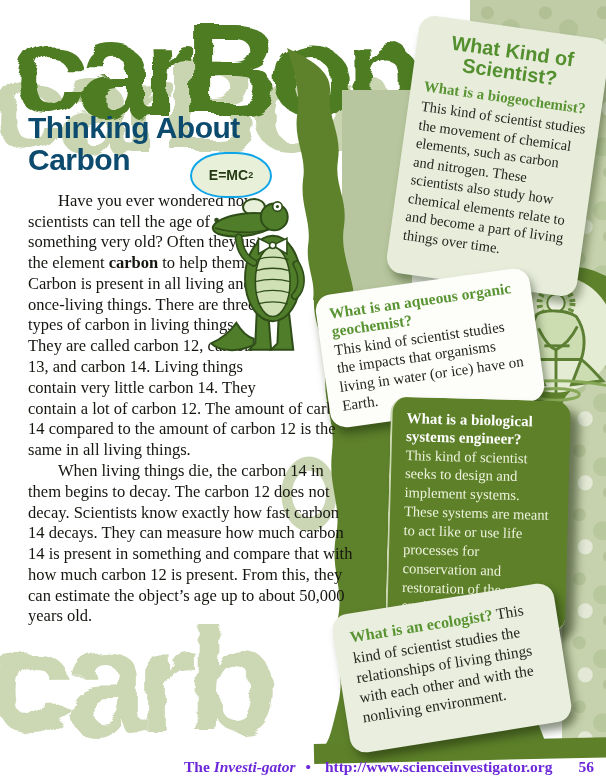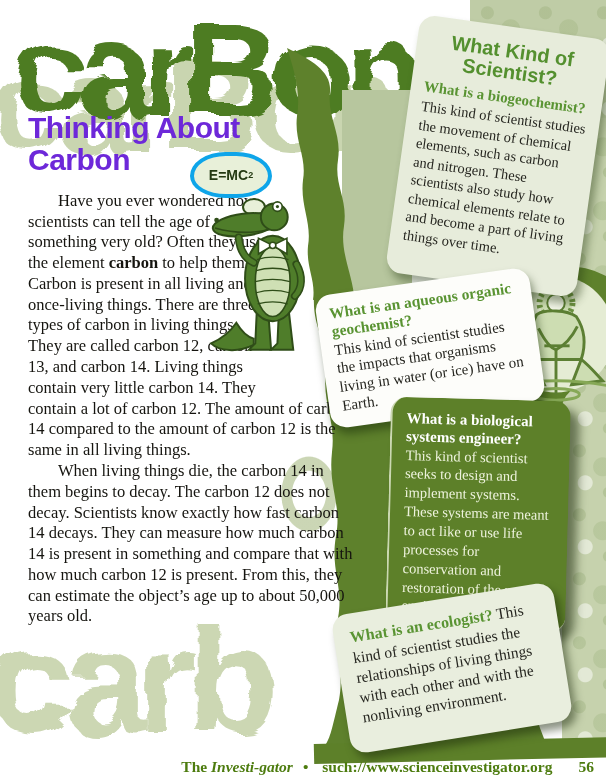--- a/index.html
+++ b/index.html
@@ -87,43 +87,43 @@
   .card4 { left:340px; top:598px; width:224px; min-height:140px;
     background:#e9eede; transform:rotate(-9deg); padding:14px 16px;
     box-shadow:4px 7px 9px rgba(25,40,10,.5); font-size:15.5px; line-height:1.3; }
   .card4 .q { font-size:16px; }
 
   
   .article { position:absolute; left:28px; top:112px; width:328px; z-index:2;
     color:#15140f; }
   .article h1 {
     font-family:"Liberation Sans", sans-serif; font-size:30px; line-height:1.08;
-    color:#6d28d9; letter-spacing:-0.5px; margin-bottom:14px;
+    color:#0c4a6e; letter-spacing:-0.5px; margin-bottom:14px;
   }
   .article p { font-size:16.5px; line-height:1.26; text-indent:30px; text-align:left; }
   .gator-float { float:right; width:88px; height:202px; }
 
   .gator-art { position:absolute; left:186px; top:150px; width:152px; height:208px; z-index:2; }
   .bubble {
     position:absolute; left:4px; top:2px; width:82px; height:46px;
-    background:#e8f0d9; border:4px solid #0ea5e9; border-radius:50% 50% 50% 50% / 60% 60% 55% 55%;
+    background:#e8f0d9; border:2px solid #0ea5e9; border-radius:50% 50% 50% 50% / 60% 60% 55% 55%;
     display:flex; align-items:center; justify-content:center;
     font-family:"Liberation Sans", sans-serif; font-weight:bold; font-size:14px; color:#243a12;
   }
   .bubble sup { font-size:9px; }
   .puff { position:absolute; background:#e8f0d9; border:2px solid #2f4d18; border-radius:50%; }
   .puff1 { left:56px; top:48px; width:24px; height:18px; }
   .puff2 { left:72px; top:66px; width:14px; height:11px; }
   .gator-svg { position:absolute; left:8px; top:40px; }
 
   
   .footer {
     position:absolute; left:0; right:12px; top:758px; z-index:3;
     display:flex; justify-content:flex-end; align-items:baseline;
-    font-size:15.5px; font-weight:bold; color:#4d7c0f;
+    font-size:15.5px; font-weight:bold; color:#6d28d9;
   }
   .footer .brand i { font-style:italic; }
   .footer .sep { margin:0 14px 0 10px; }
   .footer .url { margin-right:26px; }
 </style>
 </head>
 <body>
 
 <div class="page">
 
@@ -222,17 +222,17 @@
       <path d="M62,92 C50,86 44,74 43,60" fill="none" stroke="#2f4d18" stroke-width="10" stroke-linecap="round"></path>
       <path d="M62,92 C50,86 44,74 43,60" fill="none" stroke="#4f7d2a" stroke-width="6" stroke-linecap="round"></path>
       <path d="M116,94 C124,108 124,124 114,134" fill="none" stroke="#2f4d18" stroke-width="10" stroke-linecap="round"></path>
       <path d="M116,94 C124,108 124,124 114,134" fill="none" stroke="#4f7d2a" stroke-width="6" stroke-linecap="round"></path>
     </svg>
   </div>
 
   <div class="footer">
     <span class="brand"><span>The </span><i>Investi-gator</i></span>
     <span class="sep">•</span>
-    <span class="url">such://www.scienceinvestigator.org</span>
+    <span class="url">http://www.scienceinvestigator.org</span>
     <span class="pagenum">56</span>
   </div>
 
 </div>
 
 </body></html>

